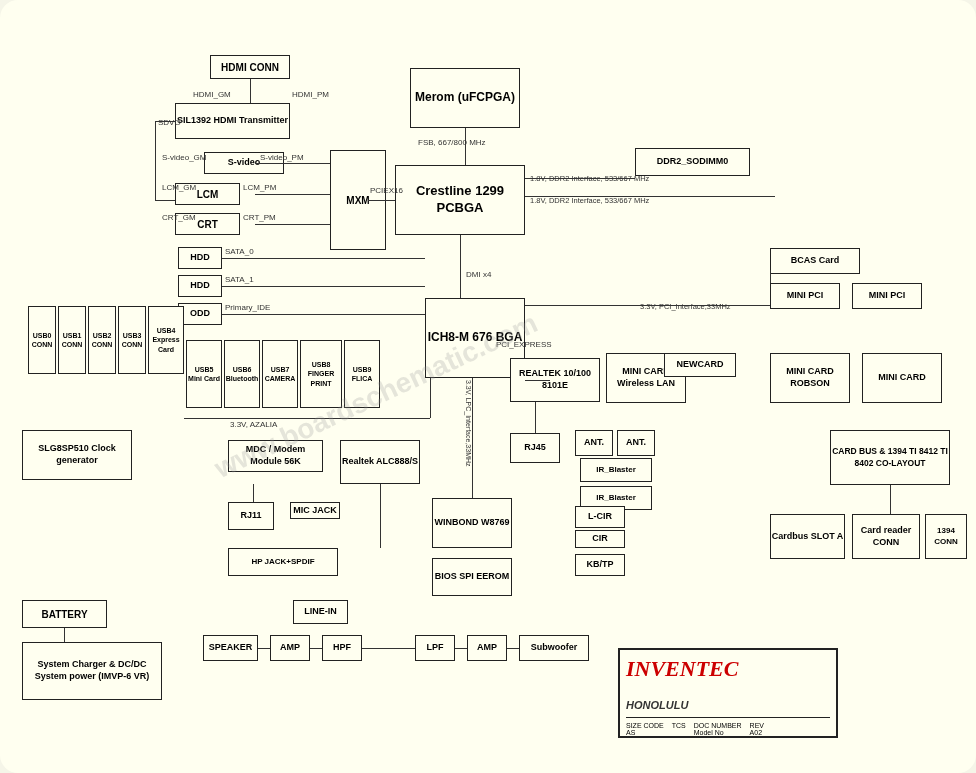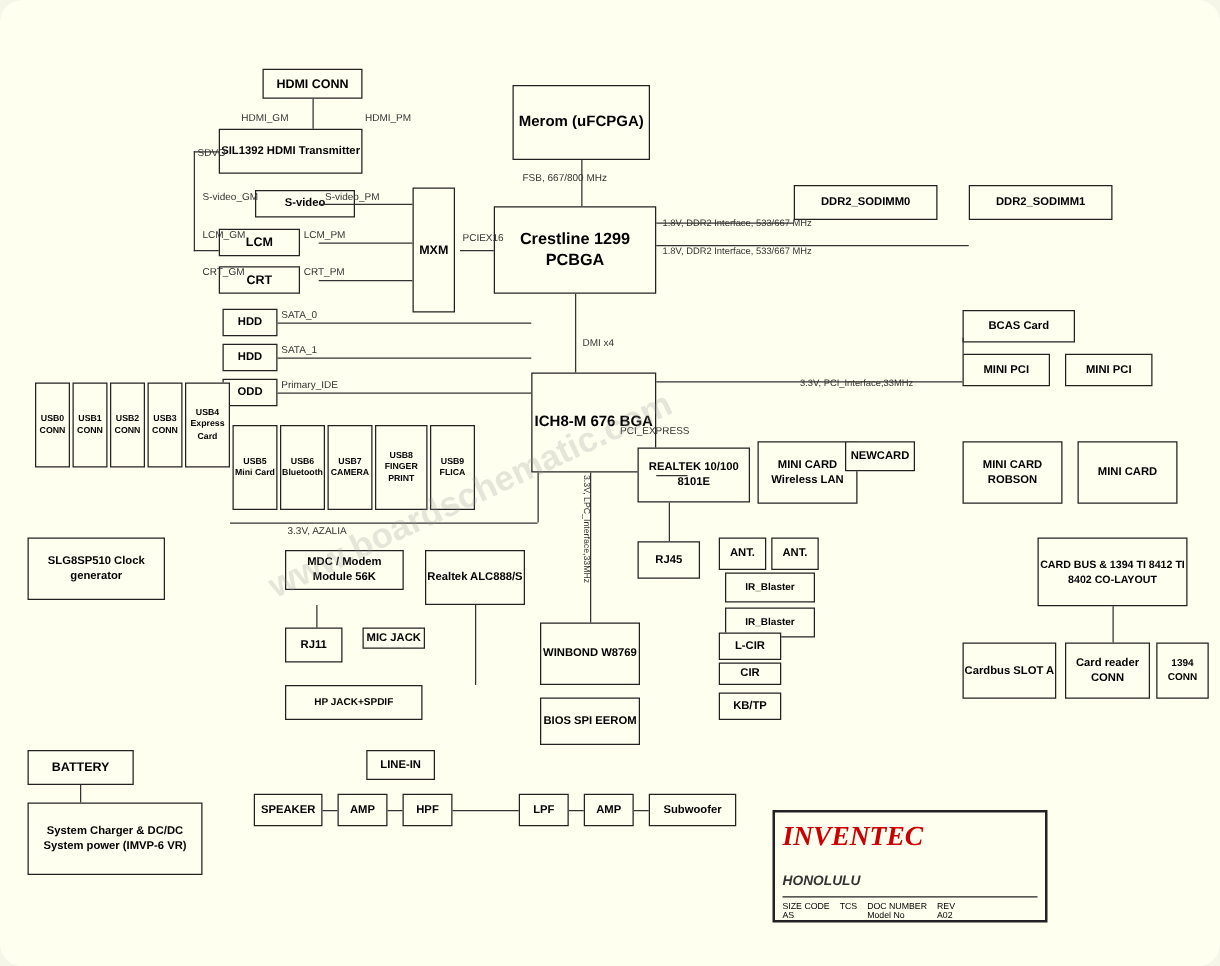--- a/index.html
+++ b/index.html
@@ -85,31 +85,30 @@
 
   <div class="block" style="left:175px;top:103px;width:115px;height:36px;font-size:9px;">SIL1392
 HDMI Transmitter</div>
 
   <div class="block" style="left:175px;top:152px;width:80px;height:22px;font-size:9px;margin-left:29px;">S-video</div>
 
   <div class="block" style="left:175px;top:183px;width:65px;height:22px;font-size:10px;">LCM</div>
 
   <div class="block" style="left:175px;top:213px;width:65px;height:22px;font-size:10px;">CRT</div>
 
-  <div class="block" style="left:330px;top:150px;width:34px;height:100px;font-size:10px;">MXM</div>
+  <div class="block" style="left:330px;top:150px;width:56px;height:100px;font-size:10px;">MXM</div>
 
   <div class="block" style="left:410px;top:68px;width:110px;height:60px;font-size:12px;">Merom
 (uFCPGA)</div>
 
   <div class="block" style="left:395px;top:165px;width:130px;height:70px;font-size:13px;">Crestline
 1299 PCBGA</div>
 
   <div class="block" style="left:635px;top:148px;width:115px;height:28px;font-size:9px;">DDR2_SODIMM0</div>
 
-  <div class="block" style="left:775px;top:148px;width:115px;height:28px;font-size:9px;">DDR2_SODIMM1</div>
 
   <div class="block" style="left:178px;top:247px;width:44px;height:22px;font-size:9px;">HDD</div>
 
   <div class="block" style="left:178px;top:275px;width:44px;height:22px;font-size:9px;">HDD</div>
 
   <div class="block" style="left:178px;top:303px;width:44px;height:22px;font-size:9px;">ODD</div>
 
   <div class="block" style="left:425px;top:298px;width:100px;height:80px;font-size:12px;">ICH8-M
 676 BGA</div>
 
@@ -142,21 +141,21 @@
 
   <div class="block block-thin" style="left:344px;top:340px;width:36px;height:68px;font-size:7px;">USB9
 FLICA</div>
 
   <div class="block" style="left:510px;top:358px;width:90px;height:44px;font-size:9px;">REALTEK
 10/100 8101E</div>
 
   <div class="block" style="left:606px;top:353px;width:80px;height:50px;font-size:9px;">MINI CARD
 Wireless LAN</div>
 
-  <div class="block" style="left:664px;top:353px;width:56px;height:24px;font-size:9px;margin-left:12px;">NEWCARD</div>
+  <div class="block" style="left:664px;top:353px;width:72px;height:24px;font-size:9px;">NEWCARD</div>
 
   <div class="block" style="left:770px;top:353px;width:80px;height:50px;font-size:9px;">MINI CARD
 ROBSON</div>
 
   <div class="block" style="left:862px;top:353px;width:80px;height:50px;font-size:9px;">MINI CARD</div>
 
   <div class="block" style="left:770px;top:248px;width:90px;height:26px;font-size:9px;">BCAS Card</div>
 
   <div class="block" style="left:770px;top:283px;width:70px;height:26px;font-size:9px;">MINI PCI</div>
 

